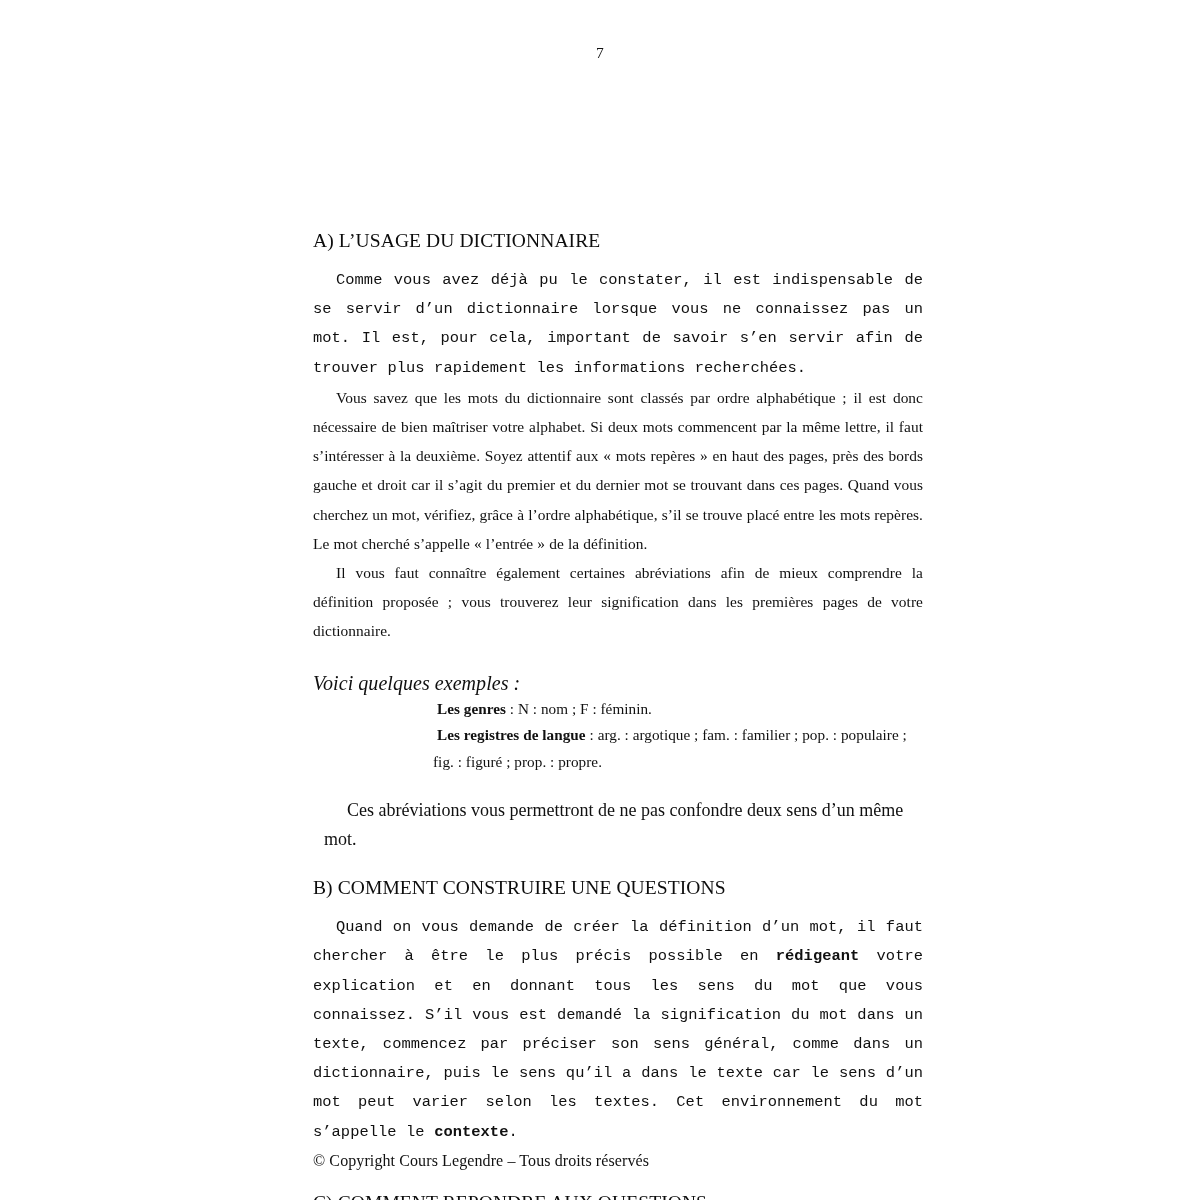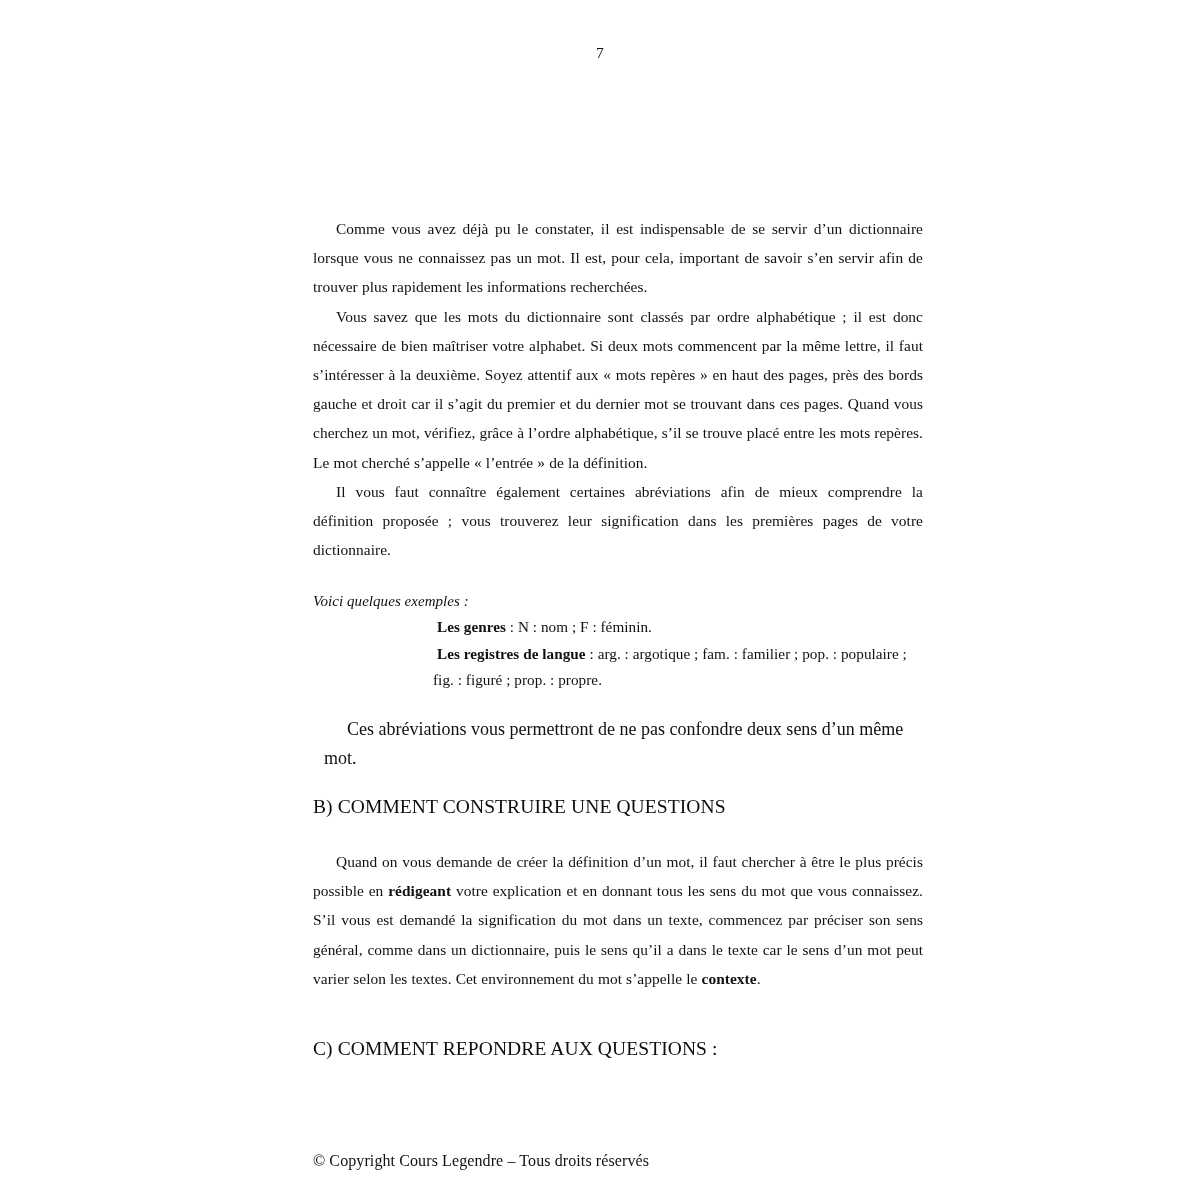--- a/index.html
+++ b/index.html
@@ -80,30 +80,30 @@
     font-size: 15.4px;
     line-height: 29.2px;
     text-align: justify;
     text-justify: inter-word;
     text-indent: 23px;
     margin: 0;
     letter-spacing: 0.05px;
     word-spacing: 0.2px;
     hyphens: none;
   }
-  p.body-par.first-after-heading { margin-top: 28px; }
+  p.body-par.first-after-heading { margin-top: 13px; font-family: Liberation Mono, monospace; }
 
   p.body-par b, span.b { font-weight: 700; }
 
   .examples-block {
     margin-top: 24px;
   }
   .examples-intro {
     font-style: italic;
-    font-size: 15.0px;
+    font-size: 20px;
     line-height: 26px;
     margin: 0;
     letter-spacing: 0.05px;
   }
   .example-line {
     margin: 0 0 0 124px;
     font-size: 15.2px;
     line-height: 26.5px;
     letter-spacing: 0.05px;
   }
@@ -132,20 +132,21 @@
 </head>
 <body>
 
 <div class="page">
 
   <div class="page-number">7</div>
 
   <div class="content">
 
 
+    <h2 class="section-heading sec-a">A) L’USAGE DU DICTIONNAIRE</h2>
 
     <p class="body-par first-after-heading">Comme vous avez déjà pu le constater, il est indispensable de se servir d’un dictionnaire lorsque vous ne connaissez pas un mot. Il est, pour cela, important de savoir s’en servir afin de trouver plus rapidement les informations recherchées.</p>
     <p class="body-par">Vous savez que les mots du dictionnaire sont classés par ordre alphabétique ; il est donc nécessaire de bien maîtriser votre alphabet. Si deux mots commencent par la même lettre, il faut s’intéresser à la deuxième. Soyez attentif aux « mots repères » en haut des pages, près des bords gauche et droit car il s’agit du premier et du dernier mot se trouvant dans ces pages. Quand vous cherchez un mot, vérifiez, grâce à l’ordre alphabétique, s’il se trouve placé entre les mots repères. Le mot cherché s’appelle « l’entrée » de la définition.</p>
     <p class="body-par">Il vous faut connaître également certaines abréviations afin de mieux comprendre la définition proposée ; vous trouverez leur signification dans les premières pages de votre dictionnaire.</p>
 
     <div class="examples-block">
       <p class="examples-intro">Voici quelques exemples :</p>
 
       <p class="example-line"><span class="b">Les genres</span><span> : N : nom ; F : féminin.</span></p>
 

